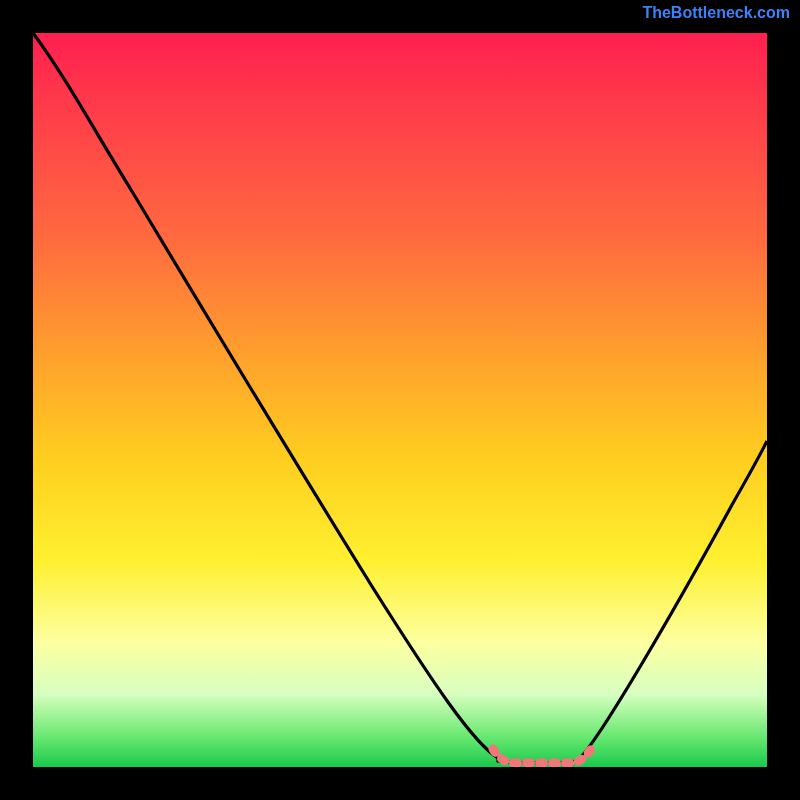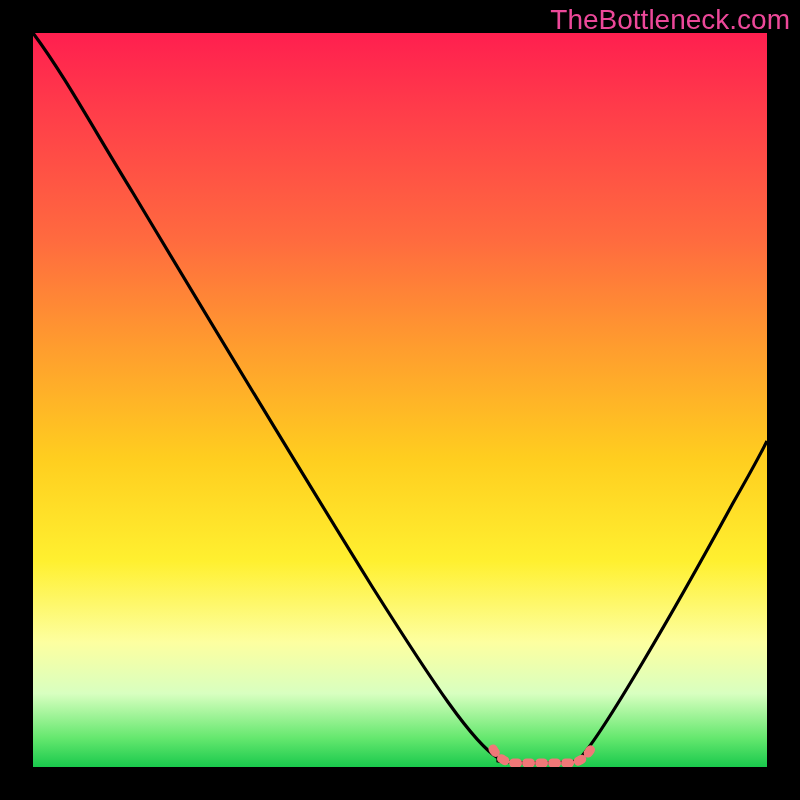--- a/index.html
+++ b/index.html
@@ -14,23 +14,23 @@
   .container {
     position: relative;
     width: 800px;
     height: 800px;
     background: #000;
   }
   .watermark {
     position: absolute;
     top: 4px;
     right: 10px;
-    color: #ec4899;
-    font-size: 28px;
-    font-weight: normal;
+    color: #3b82f6;
+    font-size: 16px;
+    font-weight: bold;
     z-index: 10;
   }
   .plot-area {
     position: absolute;
     left: 33px;
     top: 33px;
     width: 734px;
     height: 734px;
     
     background: linear-gradient(

